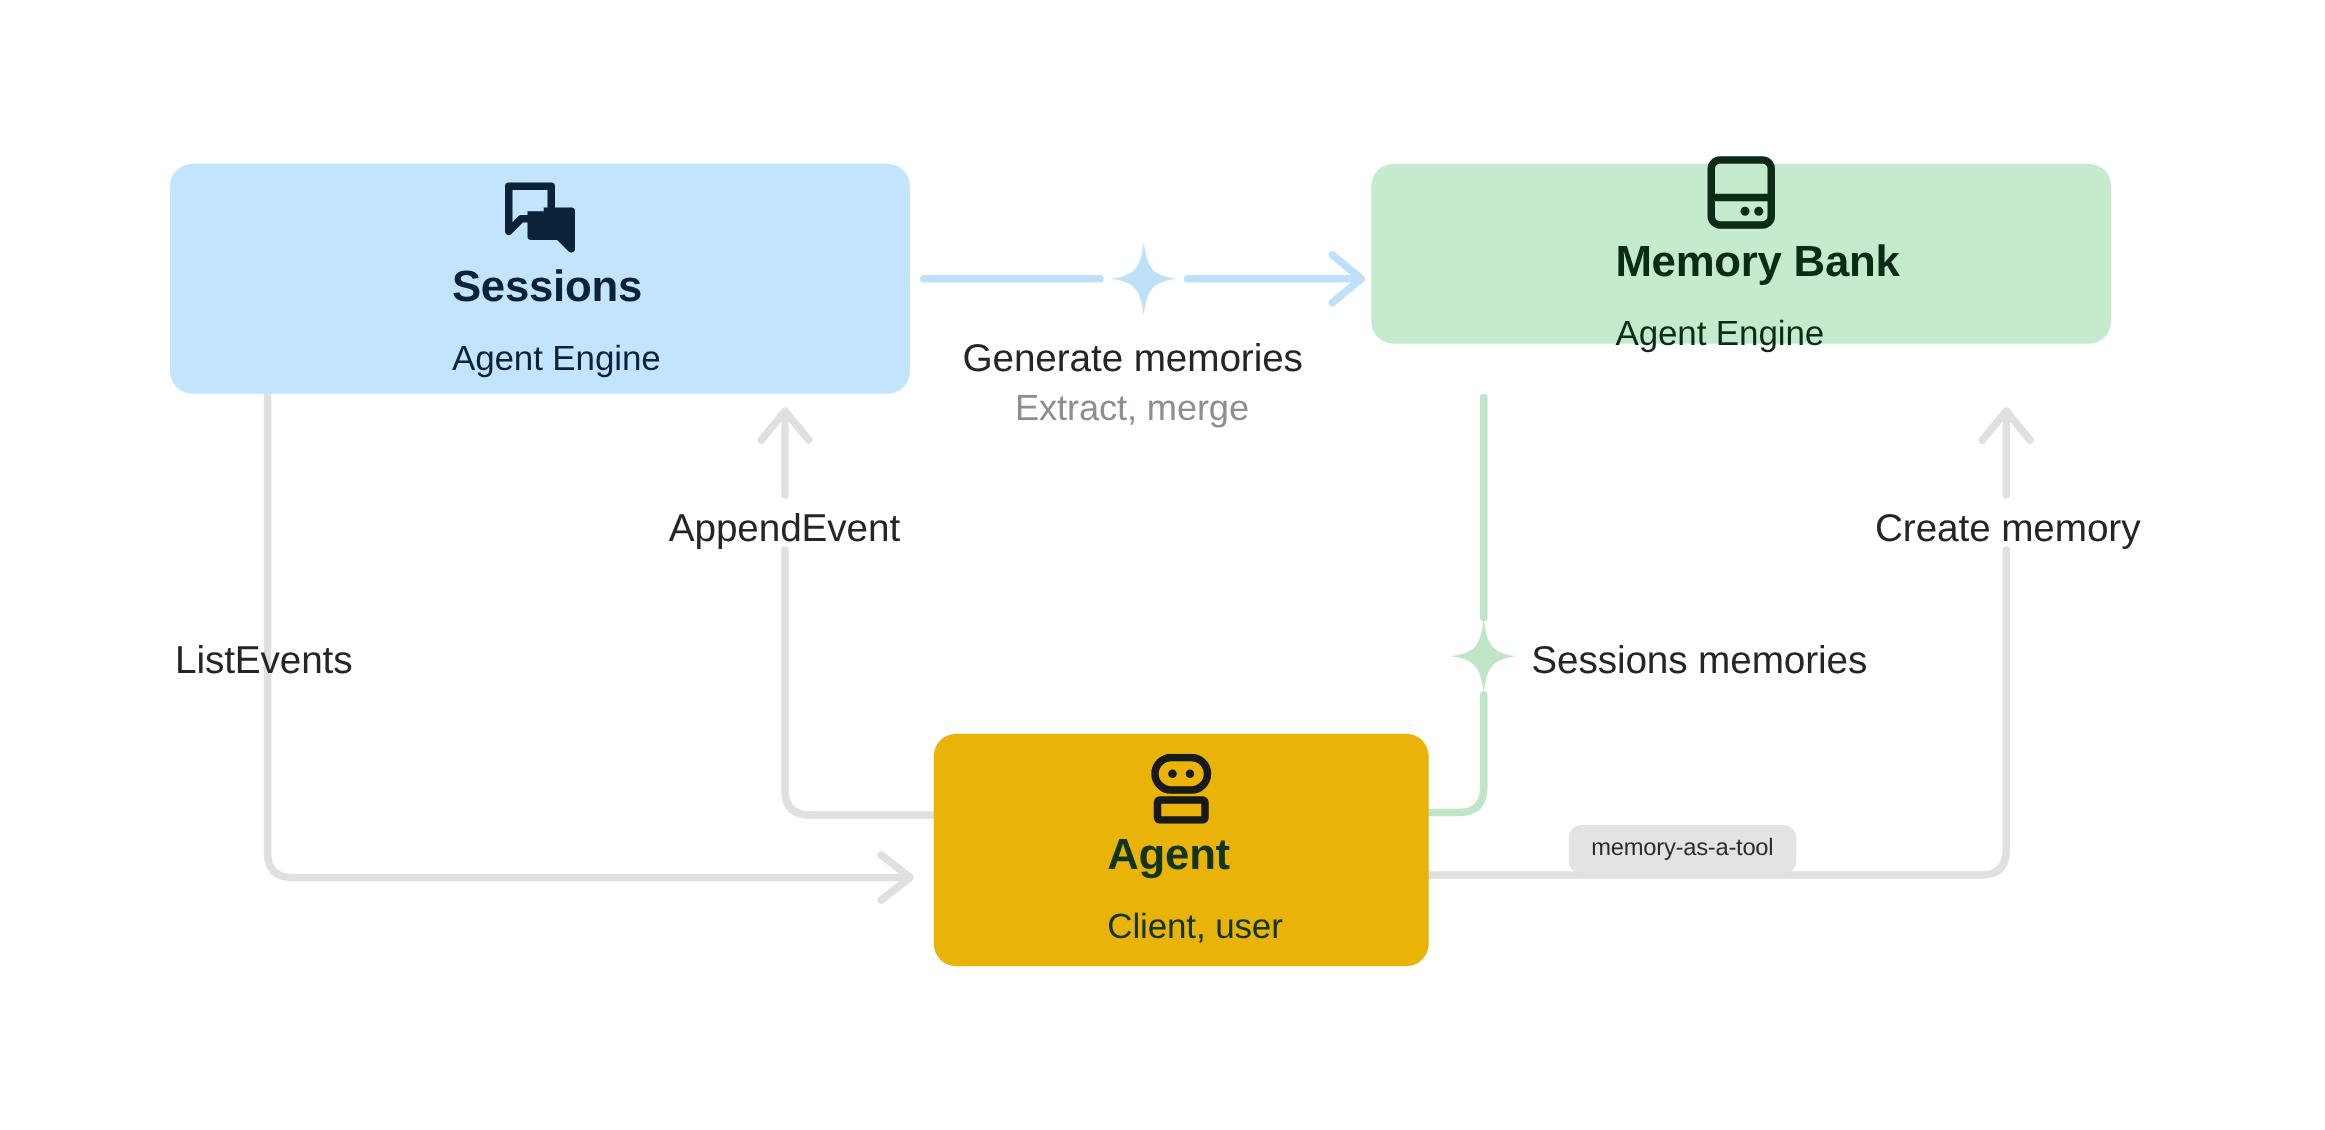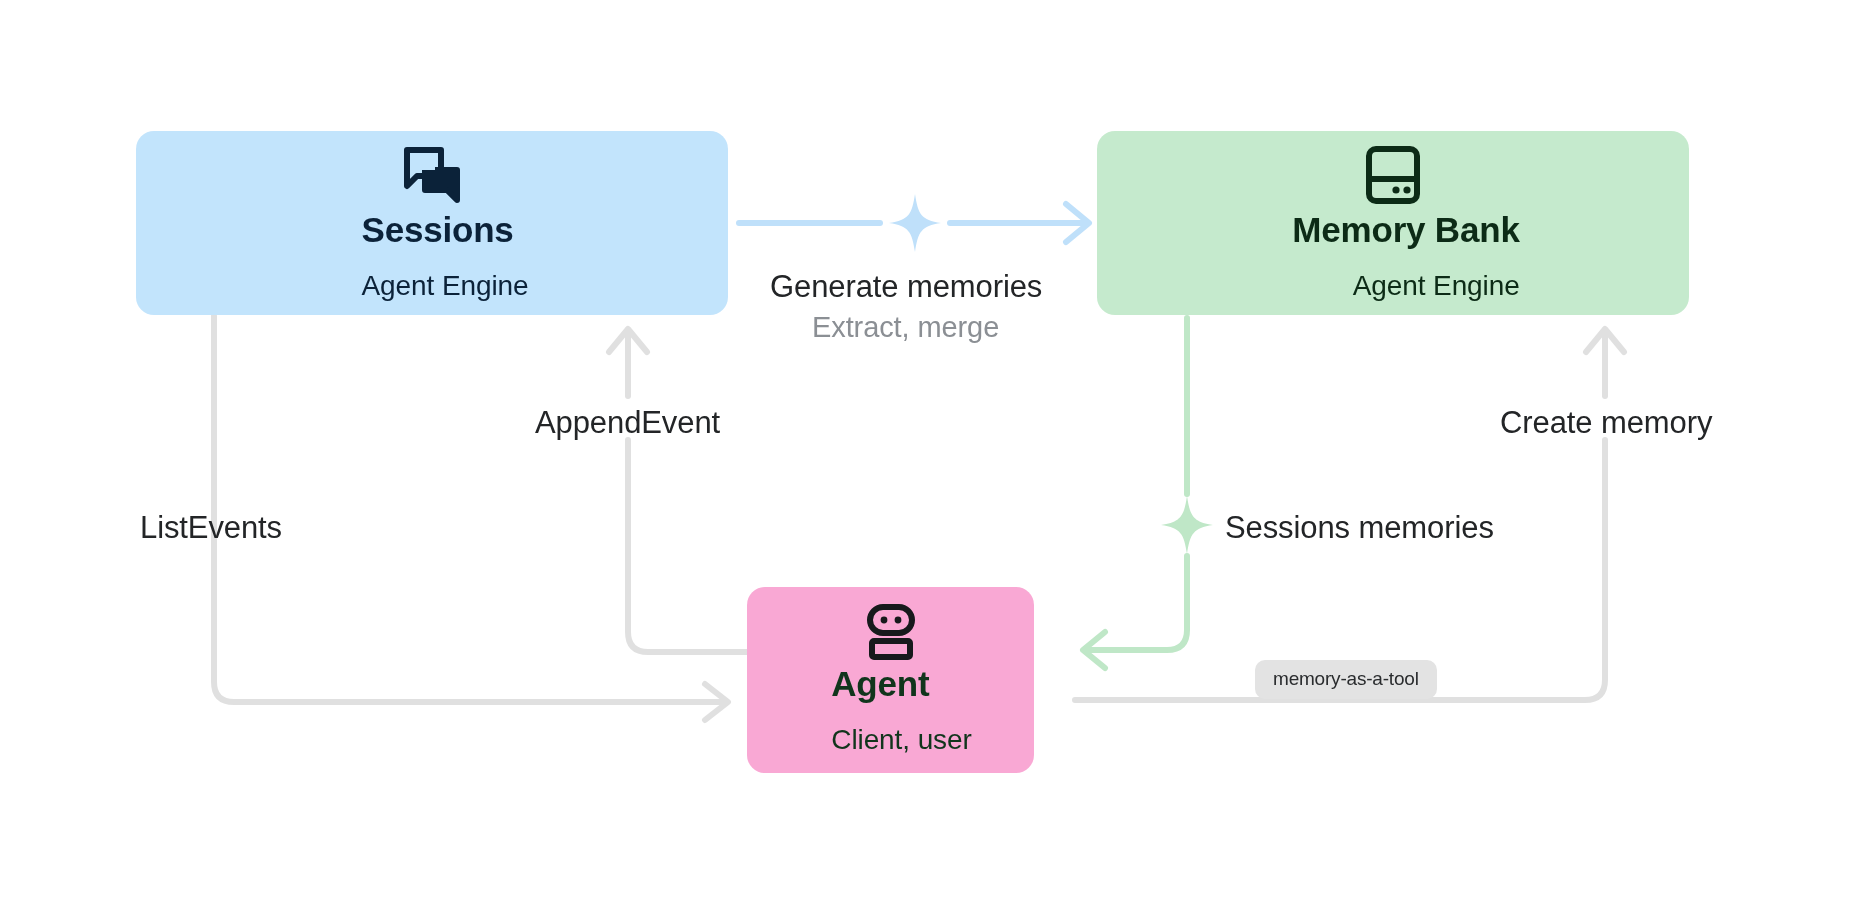--- a/index.html
+++ b/index.html
@@ -73,35 +73,34 @@
   }
   #node-sessions .node-title,
   #node-sessions .node-sub { color: #0b2239; }
   #node-sessions .node-text { margin-left: 26px; }
 
   
   #node-memory {
     left: 1097px;
     top: 131px;
     width: 592px;
-    height: 184px;
+    height: 144px;
     background: #c5eacd;
-    text-align: right;
   }
   #node-memory .node-title,
   #node-memory .node-sub { color: #0c2b16; }
   #node-memory .node-text { margin-left: 26px; }
 
   
   #node-agent {
     left: 747px;
     top: 587px;
-    width: 287px;
+    width: 396px;
     height: 186px;
-    background: #f9a8d4;
+    background: #eab308;
   }
   #node-agent .node-title { color: #11351c; }
   #node-agent .node-sub { color: #11351c; }
   #node-agent .node-text { margin-left: 22px; }
 
   .edge-label {
     position: absolute;
     white-space: nowrap;
     color: #232527;
     font-size: 31px;

